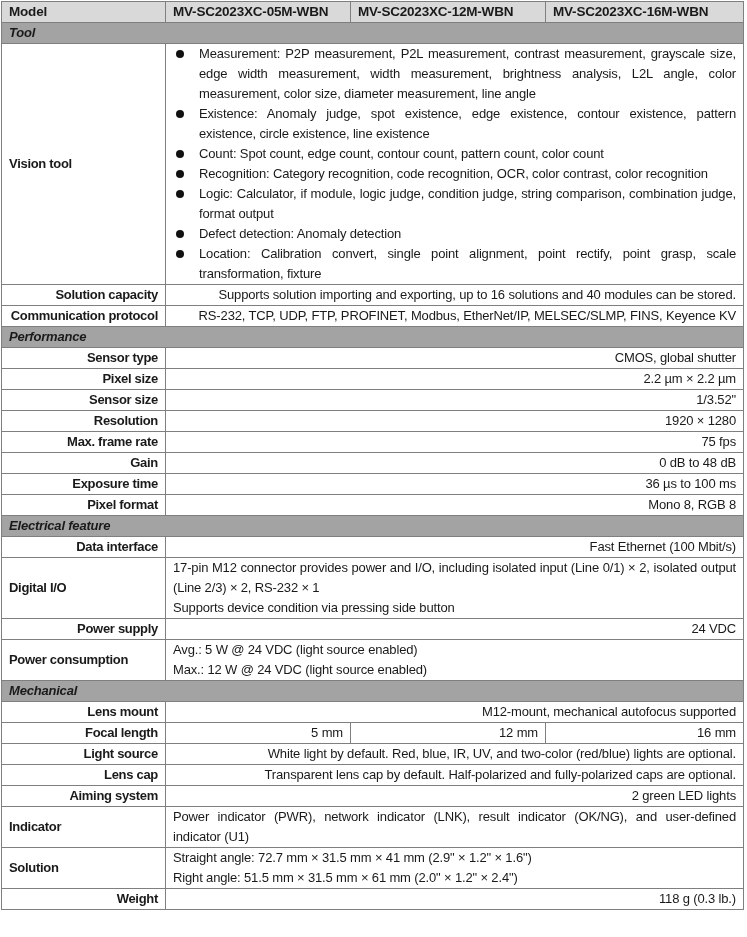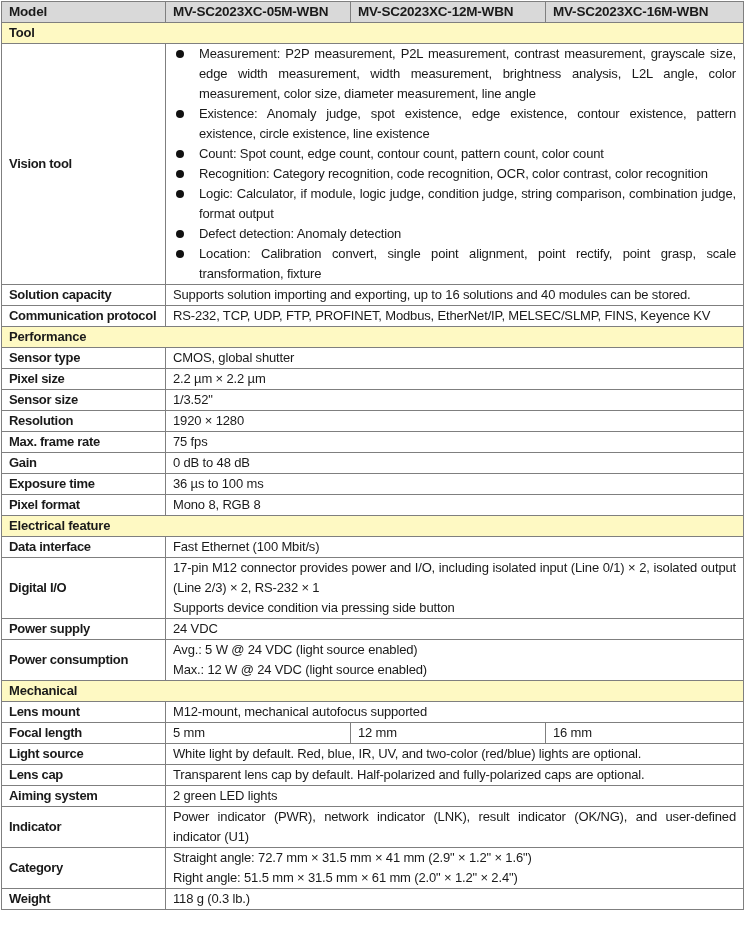--- a/index.html
+++ b/index.html
@@ -4,23 +4,23 @@
 <style>
   html, body { margin: 0; padding: 0; background: #ffffff; }
   body { width: 747px; height: 937px; overflow: hidden; font-family: "Liberation Sans", sans-serif; color: #1a1a1a; }
   table.spec { border-collapse: collapse; position: absolute; left: 1px; top: 1px; width: 742px; table-layout: fixed; font-size: 13px; line-height: 20px; }
   table.spec td { border: 1px solid #7f7f7f; padding: 0 7px; vertical-align: middle; }
   col.c0 { width: 164px; }
   col.c1 { width: 185px; }
   col.c2 { width: 195px; }
   col.c3 { width: 198px; }
   tr.head td { background: #d9d9d9; font-weight: bold; font-size: 13.5px; height: 20px; letter-spacing: -0.2px; }
-  tr.section td { background: #fef9c3; font-weight: bold; height: 20px; letter-spacing: -0.2px; }
+  tr.section td { background: #a3a3a3; font-weight: bold; font-style: italic; height: 20px; letter-spacing: -0.2px; }
   td.label { font-weight: bold; letter-spacing: -0.3px; white-space: nowrap; margin-left: 20px; }
-  tr.row td { height: 20px; }
+  tr.row td { height: 20px; text-align: right; }
   td.val { letter-spacing: -0.15px; }
   td.justify { text-align: justify; }
   ul.bullets { list-style: none; margin: 0; padding: 0; }
   ul.bullets li { position: relative; padding-left: 26px; text-align: justify; }
   ul.bullets li .dot { position: absolute; left: 3px; top: 6px; width: 8px; height: 8px; border-radius: 50%; background: #111; }
   td.vtop { vertical-align: top; }
   .line { display: block; }
 </style>
 </head>
 <body>
@@ -153,21 +153,21 @@
     </tr>
     <tr class="row">
       <td class="label">Aiming system</td>
       <td colspan="3" class="val">2 green LED lights</td>
     </tr>
     <tr>
       <td class="label">Indicator</td>
       <td colspan="3" class="val justify">Power indicator (PWR), network indicator (LNK), result indicator (OK/NG), and user-defined indicator (U1)</td>
     </tr>
     <tr>
-      <td class="label">Category</td>
+      <td class="label">Solution</td>
       <td colspan="3" class="val">
         <span class="line">Straight angle: 72.7 mm × 31.5 mm × 41 mm (2.9" × 1.2" × 1.6")</span>
         <span class="line">Right angle: 51.5 mm × 31.5 mm × 61 mm (2.0" × 1.2" × 2.4")</span>
       </td>
     </tr>
     <tr class="row">
       <td class="label">Weight</td>
       <td colspan="3" class="val">118 g (0.3 lb.)</td>
     </tr>
   </tbody>

